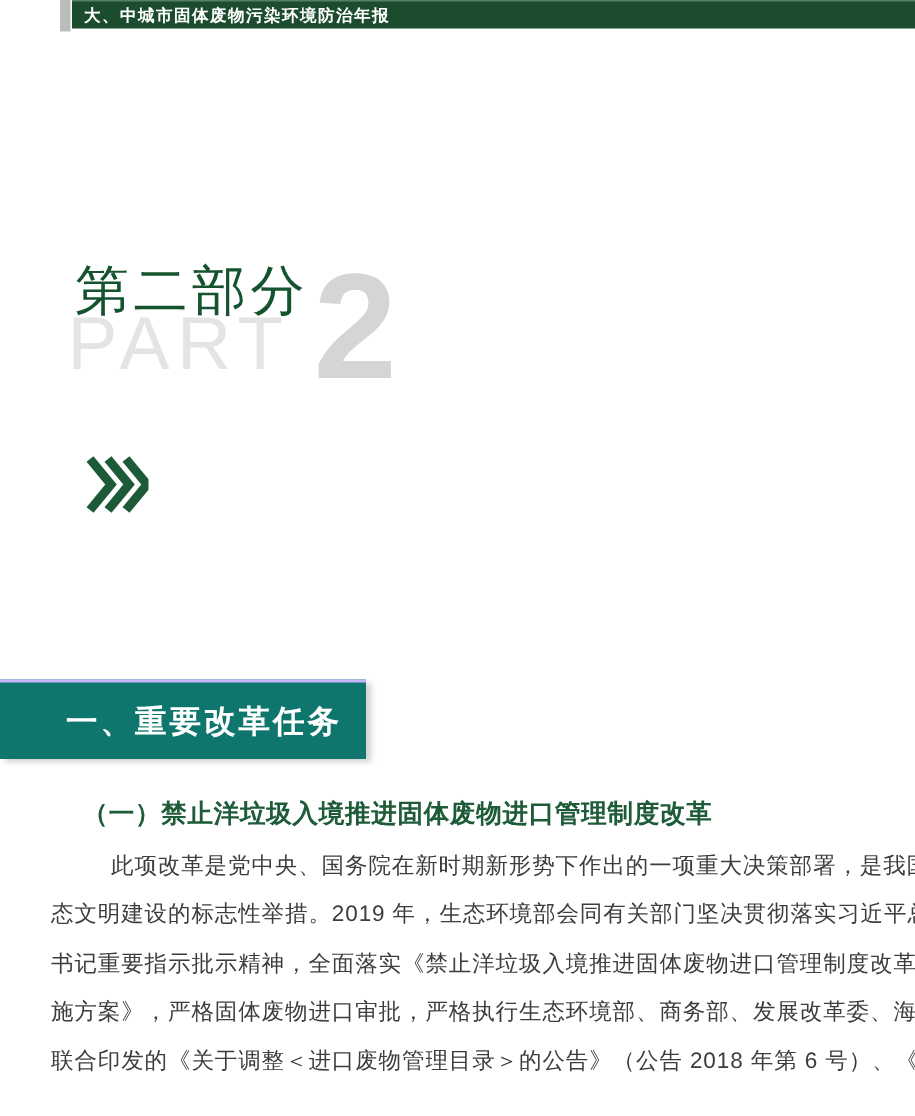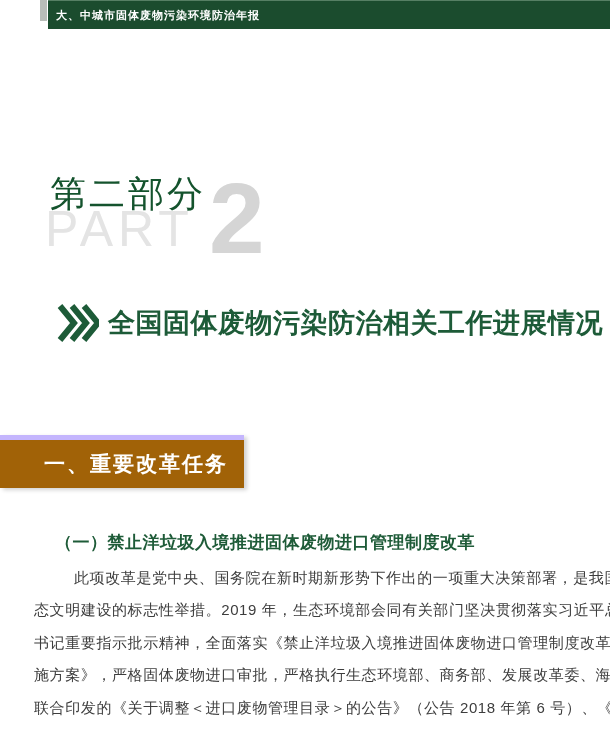--- a/index.html
+++ b/index.html
@@ -7,21 +7,21 @@
   body {
     position: relative;
     width: 610px; height: 744px;
     background: #ffffff;
     overflow: hidden;
     font-family: "Liberation Sans", sans-serif;
   }
 
   
   .header-bar {
-    position: absolute; top: 0; left: 48px; right: 0; height: 29px;
+    position: absolute; top: 0; left: 48px; right: 0; height: 19px;
     background: #1b4c2e;
     border-top: 1px solid #567f64;
     display: flex; align-items: center;
     padding-left: 8px;
   }
   .header-bar .header-title {
     color: #ffffff; font-size: 11px; letter-spacing: 1px; font-weight: bold;
   }
   .header-tab {
     position: absolute; top: 0; left: 40px; width: 7px; height: 21px;
@@ -49,23 +49,23 @@
     display: flex; align-items: center;
   }
   .chevron-icon { width: 42px; height: 42px; margin-right: 9px; flex: 0 0 auto; }
   .section-title {
     font-size: 27px; font-weight: bold; color: #1d5b38; letter-spacing: 0.5px;
     white-space: nowrap;
   }
 
   
   .green-banner {
-    position: absolute; left: 0; top: 435px; width: 244px; height: 53px;
-    background: #a16207;
-    border-top: 5px solid #c4b5fd;
+    position: absolute; left: 0; top: 453px; width: 244px; height: 53px;
+    background: #0f766e;
+    border-top: 2px solid #c4b5fd;
     box-shadow: 3px 2px 4px rgba(0,0,0,0.18);
     display: flex; align-items: center;
     padding-left: 44px;
   }
   .green-banner .banner-label {
     color: #ffffff; font-size: 21px; font-weight: bold; letter-spacing: 2px;
     white-space: nowrap;
   }
 
   
@@ -97,21 +97,20 @@
 <div class="part-en">PART</div>
 <div class="part-num">2</div>
 <div class="part-cn">第二部分</div>
 
 <div class="section-title-row">
   <svg class="chevron-icon" viewBox="0 0 42 42" fill="none" xmlns="http://www.w3.org/2000/svg">
     <path d="M3 4 L17 21 L3 38" stroke="#1d5b38" stroke-width="6" fill="none"></path>
     <path d="M15 4 L29 21 L15 38" stroke="#1d5b38" stroke-width="6" fill="none"></path>
     <path d="M27 4 L41 21 L27 38" stroke="#1d5b38" stroke-width="6" fill="none"></path>
   </svg>
-  <span class="section-title">全国固体废物污染防治相关工作进展情况</span>
 </div>
 
 <div class="green-banner">
   <span class="banner-label">一、重要改革任务</span>
 </div>
 
 <div class="subsection-heading">（一）禁止洋垃圾入境推进固体废物进口管理制度改革</div>
 
 <div class="body-paragraph">
   <div class="body-line first">此项改革是党中央、国务院在新时期新形势下作出的一项重大决策部署，是我国生</div>

